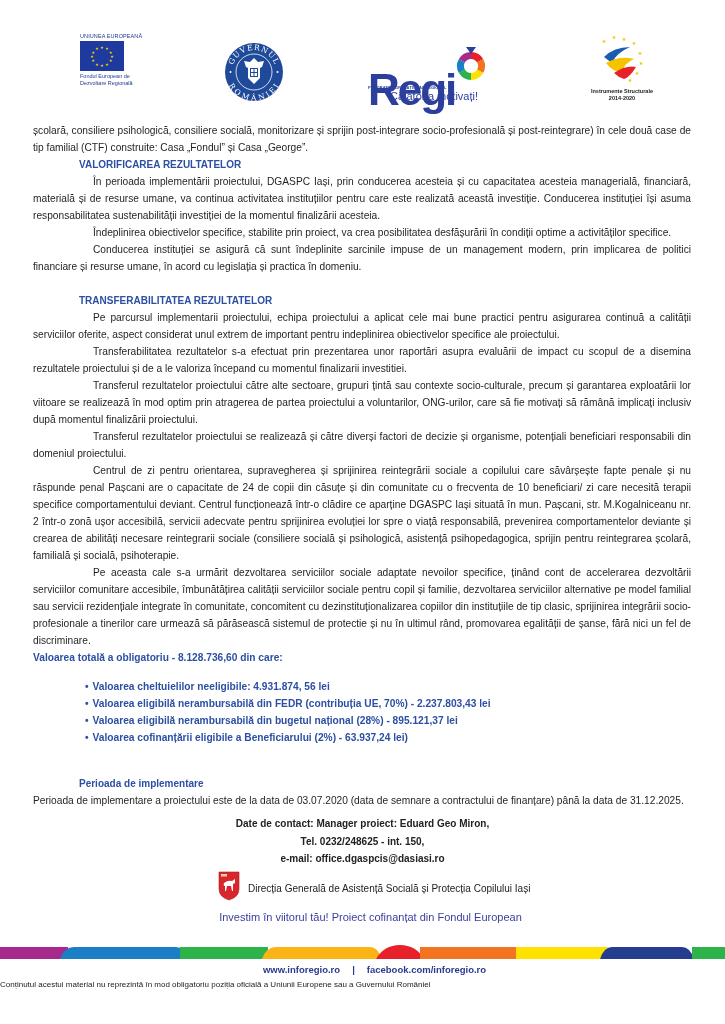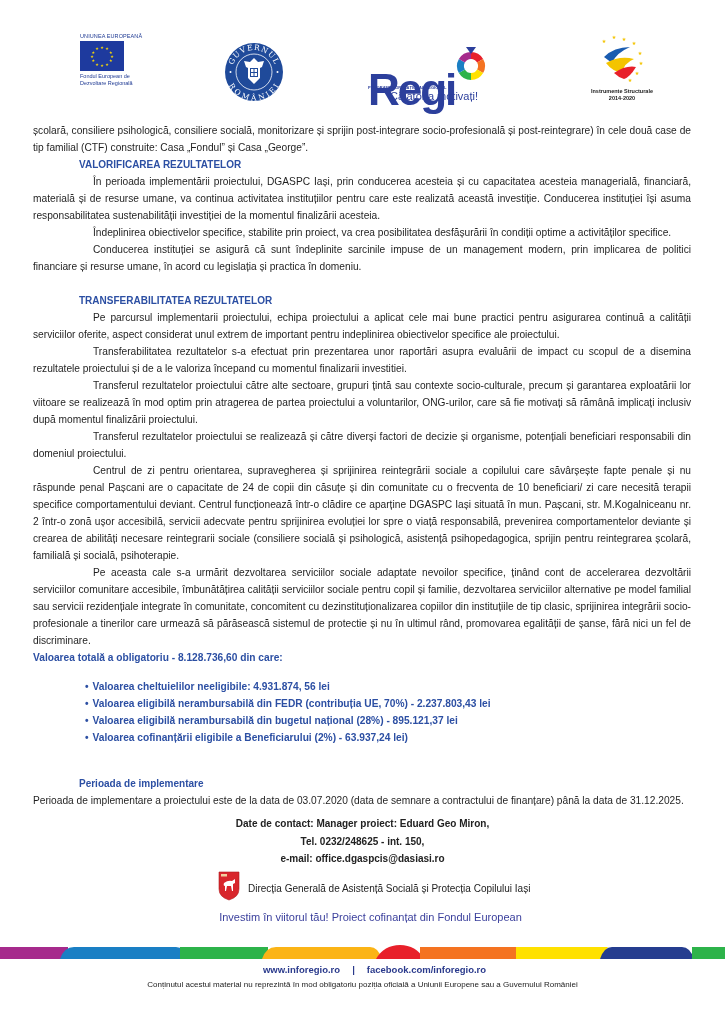--- a/index.html
+++ b/index.html
@@ -29,21 +29,21 @@
   ul.vals li { color: #2c4fa3; font-weight: bold; }
   ul.vals li::before { content: "\2022"; margin-right: 4px; }
   .contact { position: absolute; left: 0; top: 815px; width: 725px; text-align: center; font-size: 10px; line-height: 17.5px; font-weight: bold; color: #222; }
   .direction { position: absolute; left: 218px; top: 871px; width: 340px; height: 36px; }
   .crest { position: absolute; left: 0; top: 0; width: 22px; height: 30px; }
   .dir-text { position: absolute; left: 30px; top: 12px; font-size: 10px; color: #222; white-space: nowrap; }
   .invest { position: absolute; left: 0; top: 911px; width: 725px; text-align: center; font-size: 11px; line-height: 12px; color: #3a3f9c; margin-left: 8px; }
   .stripe { position: absolute; left: 0; top: 945px; width: 725px; height: 14px; }
   .links { position: absolute; left: 0; top: 964px; width: 725px; text-align: center; font-size: 9.5px; color: #2a3a8c; font-weight: bold; margin-left: 12px; }
   .links .sep { margin: 0 12px; }
-  .disclaimer { position: absolute; left: 0; top: 980px; width: 725px; text-align: center; font-size: 8px; color: #222; }
+  .disclaimer { position: absolute; left: 0; top: 980px; width: 725px; text-align: left; font-size: 8px; color: #222; }
 </style>
 </head>
 <body>
 
 <div class="logos">
   <div class="logo eu">
     <div class="eu-title">UNIUNEA EUROPEANĂ</div>
     <div class="eu-flag">
       <svg width="44" height="30" viewBox="0 0 44 30">
         <rect width="44" height="30" fill="#1e3a9e"></rect>

